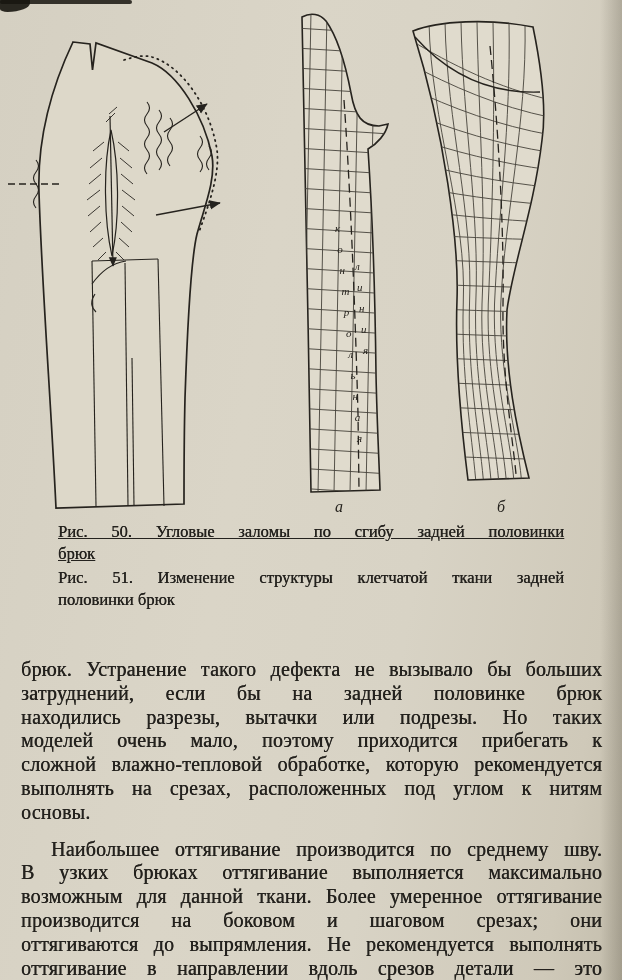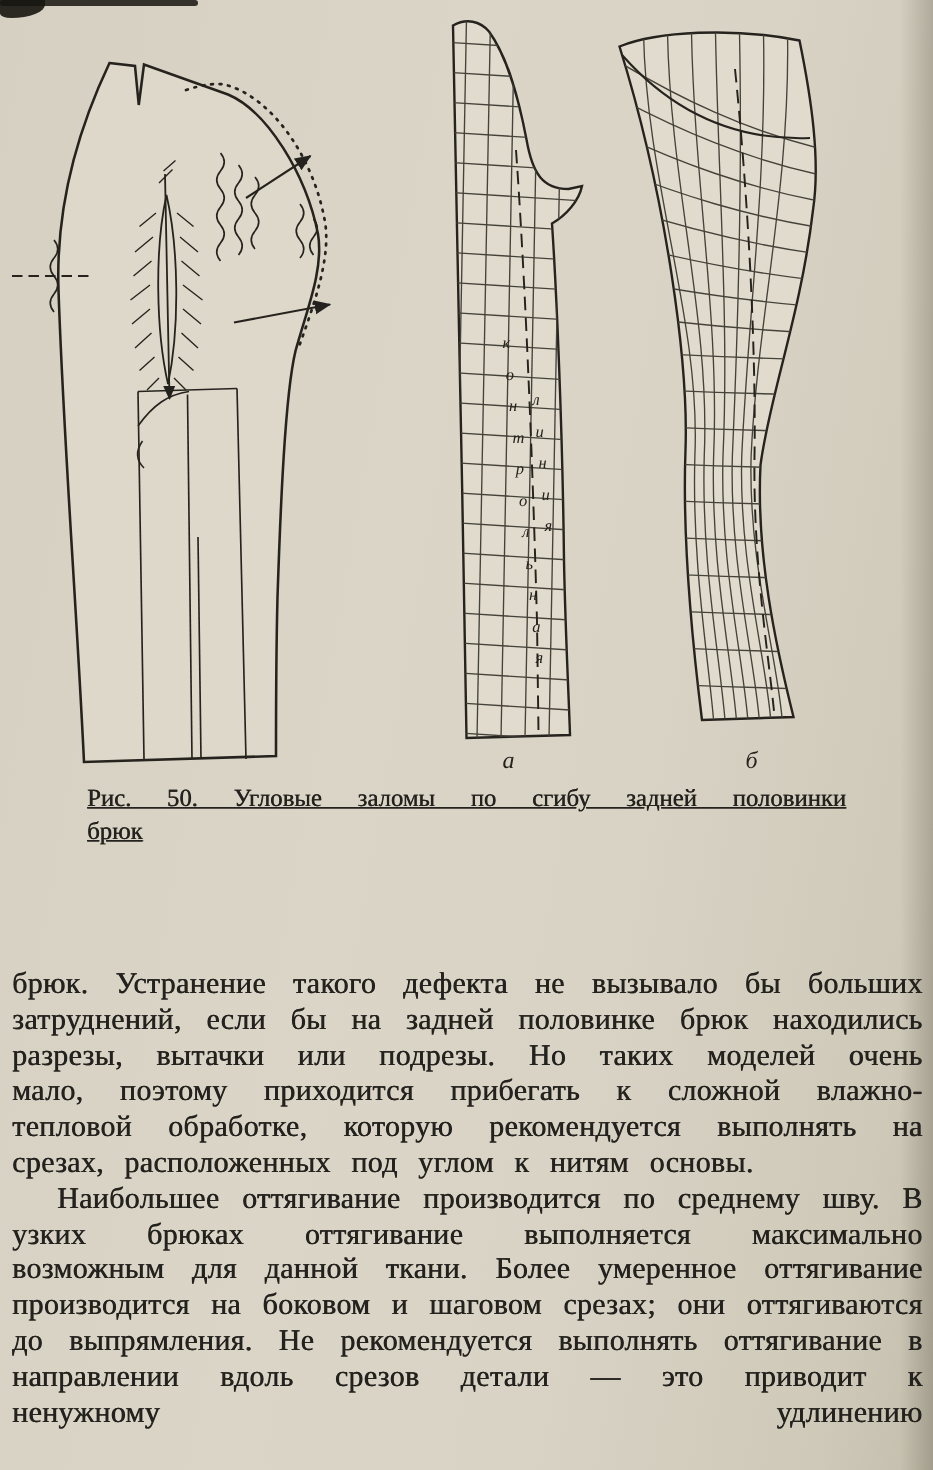--- a/index.html
+++ b/index.html
@@ -13,21 +13,21 @@
   #fig51{left:283px;top:4px;}
   .caption{position:absolute;left:58px;width:506px;font-size:16.5px;line-height:21.5px;margin:0;text-shadow:0.3px 0 0 currentColor;}
   .caption .cl1{text-align:justify;text-align-last:justify;}
   #cap50{top:521px;text-decoration:underline;}
   #cap51{top:567px;}
   .bodytext{
     position:absolute;left:8px;top:645px;width:607px;
     font-size:20px;line-height:23.8px;text-align:justify;
     word-spacing:8.5px;letter-spacing:0.2px;text-shadow:0.35px 0 0 currentColor;
   }
-  .bodytext p{margin:0;}
+  .bodytext p{margin:13px;}
   .bodytext p.indent{text-indent:30px;}
   .bodytext p.lastjust{text-align-last:justify;}
   .smudge{position:absolute;background:#17150f;}
   .sm-corner{left:0;top:0;width:30px;height:12px;border-radius:0 0 90% 30%;opacity:.9;}
   .sm-top{left:0;top:0;width:132px;height:4px;opacity:.85;border-radius:2px;}
   .sm-right{right:0;top:0;width:22px;height:100%;background:linear-gradient(90deg,rgba(0,0,0,0),rgba(48,42,28,.22));}
   .ctl{font:italic 11px "Liberation Serif",serif;fill:#26231e;}
   .leglabel{font:italic 16px "Liberation Serif",serif;fill:#26231e;}
 </style>
 </head>
@@ -173,19 +173,23 @@
       <path fill="none" stroke="#26231e" stroke-width="1.3" stroke-dasharray="9 5" d="M207,42 C217,140 221,240 220,300 C219,370 229,430 233,470"></path>
       <text class="leglabel" x="214" y="508">б</text>
     </g>
   </svg>
 
   <p class="caption" id="cap50">
     <span class="cl1" style="display:block">Рис. 50. Угловые заломы по сгибу задней половинки</span>
     <span style="display:block">брюк</span>
   </p>
 
+  <p class="caption" id="cap51">
+    <span class="cl1" style="display:block">Рис. 51. Изменение структуры клетчатой ткани задней</span>
+    <span style="display:block">половинки брюк</span>
+  </p>
 
   <div class="bodytext">
     <p>брюк. Устранение такого дефекта не вызывало бы больших затруднений, если бы на задней половинке брюк находились разрезы, вытачки или подрезы. Но таких моделей очень мало, поэтому приходится прибегать к сложной влажно-тепловой обработке, которую рекомендуется выполнять на срезах, расположенных под углом к нитям основы.</p>
     <p class="indent lastjust">Наибольшее оттягивание производится по среднему шву. В узких брюках оттягивание выполняется максимально возможным для данной ткани. Более умеренное оттягивание производится на боковом и шаговом срезах; они оттягиваются до выпрямления. Не рекомендуется выполнять оттягивание в направлении вдоль срезов детали — это приводит к ненужному удлинению</p>
   </div>
 
 </div>
 
 </body></html>

